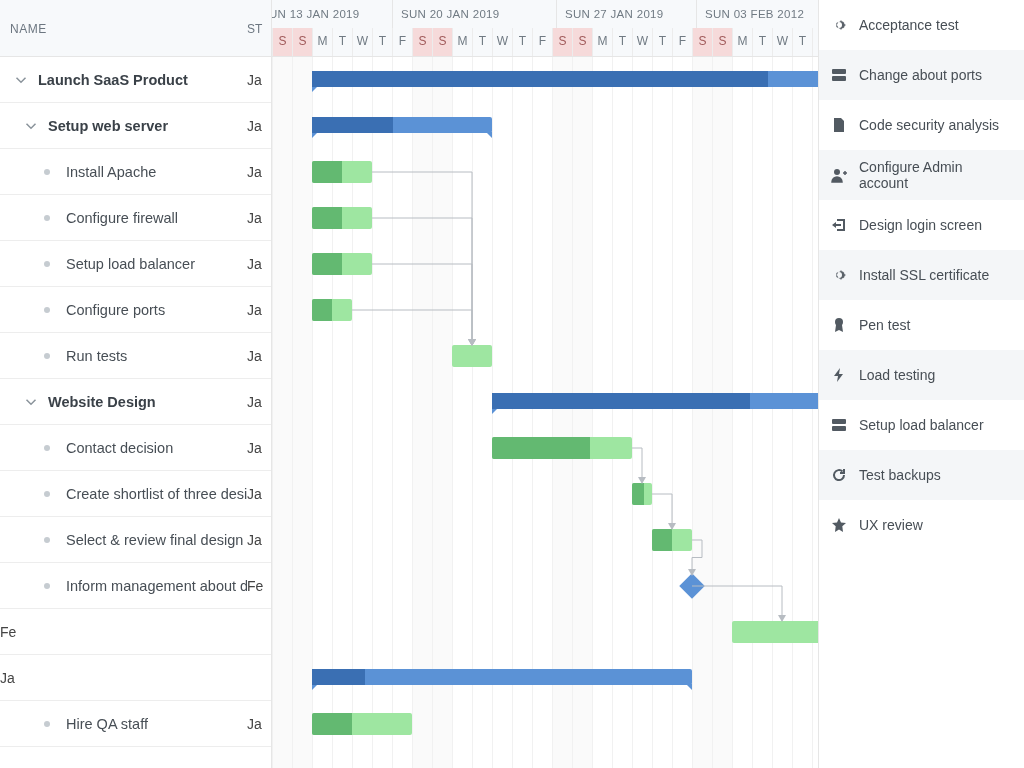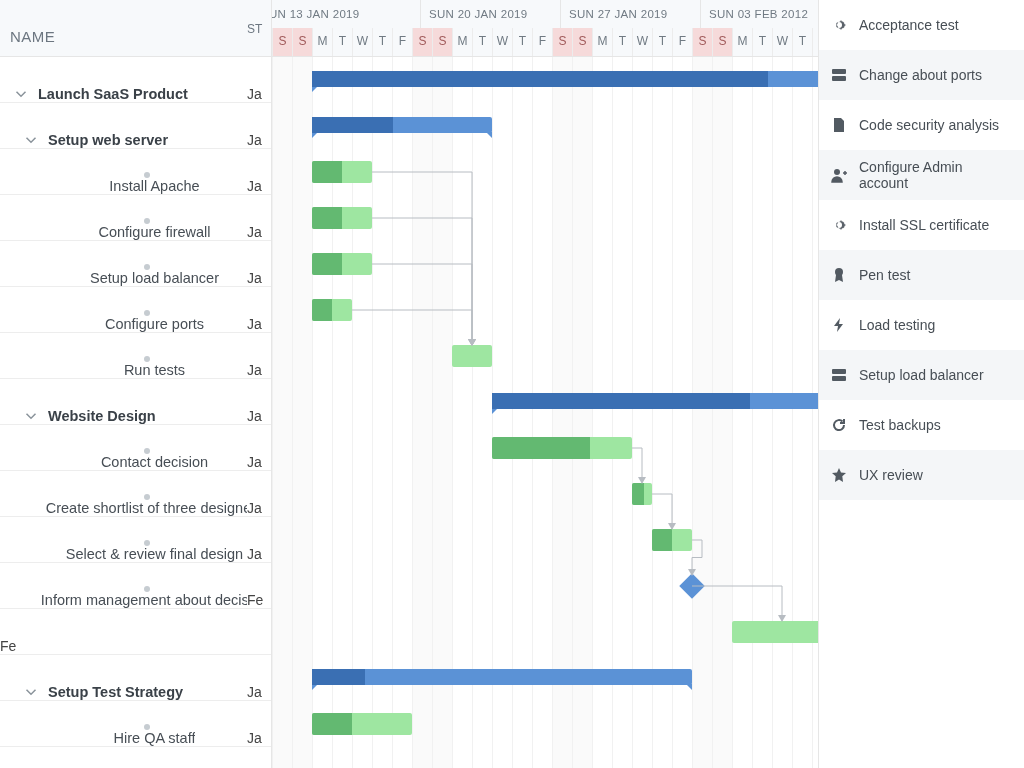--- a/index.html
+++ b/index.html
@@ -2,29 +2,29 @@
 <html><head>
 <meta charset="utf-8">
 <style>
   * { box-sizing: border-box; margin: 0; padding: 0; }
   html, body { width: 1024px; height: 768px; overflow: hidden; font-family: -apple-system, "Helvetica Neue", Arial, sans-serif; font-size: 14px; color: #4f5a63; background: #fff; }
   .app { display: flex; width: 1024px; height: 768px; }
 
   
   .tree-panel { width: 272px; height: 100%; border-right: 1px solid #e6e6e6; display: flex; flex-direction: column; }
   .tree-head { display: flex; height: 57px; background: #f7f9fb; border-bottom: 1px solid #e6e6e6; }
-  .tree-head .col-name { flex: 1; padding: 28px 10px 0 10px; font-size: 15px; letter-spacing: .5px; color: #6c7680; }
+  .tree-head .col-name { flex: 1; padding: 22px 10px 0 10px; font-size: 12px; letter-spacing: .5px; color: #6c7680; }
   .tree-head .col-start { width: 24px; padding: 22px 0 0 0; font-size: 12px; color: #6c7680; }
   .tree-body { flex: 1; overflow: hidden; }
-  .row { display: flex; align-items: flex-end; height: 46px; border-bottom: 1px solid #ededed; }
+  .row { display: flex; align-items: center; height: 46px; border-bottom: 1px solid #ededed; }
   .row .cell-name { flex: 1; display: flex; align-items: center; white-space: nowrap; overflow: hidden; }
   .row .cell-start { width: 24px; font-size: 14px; color: #444; }
   .indent-0 { padding-left: 14px; }
   .indent-1 { padding-left: 24px; }
-  .indent-2 { padding-left: 62px; flex-direction: column; }
+  .indent-2 { padding-left: 44px; }
   .chev { width: 14px; height: 14px; margin-right: 10px; color: #8a939b; display: inline-flex; align-items: center; justify-content: center; }
   .dot  { width: 6px; height: 6px; border-radius: 50%; background: #c6ccd1; margin-right: 16px; flex: none; }
   .rlabel { font-size: 14.5px; color: #3a4148; font-weight: 600; overflow: hidden; text-overflow: clip; }
   .rlabel.leaf { font-weight: 400; color: #474e55; }
 
   
   .timeline { position: relative; flex: 1; height: 100%; overflow: hidden; }
   .tl-head { height: 57px; background: #f7f9fb; border-bottom: 1px solid #e6e6e6; display: flex; flex-direction: column; }
   .tl-weeks { height: 28px; display: flex; }
   .tl-week  { flex: none; width: 140px; border-left: 1px solid #e6e6e6; font-size: 11.5px; letter-spacing: .3px; color: #707a83; padding: 8px 0 0 8px; }
@@ -163,46 +163,38 @@
           <div class="cell-name indent-2">
             <span class="dot"></span>
             <span class="rlabel leaf">Inform management about decision</span>
           </div>
           <div class="cell-start">Fe</div>
         </div>
         <div class="row">
           <div class="cell-start">Fe</div>
         </div>
         <div class="row">
-          <div class="cell-name indent-1">
-            <span class="chev">
-              <svg viewBox="0 0 16 16" width="12" height="12">
-                <path d="M2 5l6 6 6-6" fill="none" stroke="currentColor" stroke-width="2"></path>
-              </svg>
-            </span>
-            <span class="rlabel">Setup Test Strategy</span>
-          </div>
           <div class="cell-start">Ja</div>
         </div>
         <div class="row">
           <div class="cell-name indent-2">
             <span class="dot"></span>
             <span class="rlabel leaf">Hire QA staff</span>
           </div>
           <div class="cell-start">Ja</div>
         </div>
       </div>
   </div>
 
   <div class="timeline">
     <div class="tl-head">
       <div class="tl-weeks" id="tl-weeks">
           <div class="tl-week" style="width: 140px; margin-left: -20px; padding-left: 8px;">SUN 13 JAN 2019</div>
-          <div class="tl-week" style="width: 140px; margin-left: 28px;">SUN 20 JAN 2019</div>
-          <div class="tl-week" style="width: 140px;">SUN 27 JAN 2019</div>
+          <div class="tl-week" style="width: 140px;">SUN 20 JAN 2019</div>
+          <div class="tl-week" style="width: 140px; margin-left: 24px;">SUN 27 JAN 2019</div>
           <div class="tl-week" style="width: 140px;">SUN 03 FEB 2012</div>
         </div>
       <div class="tl-days" id="tl-days">
           <div class="tl-day wk">S</div>
           <div class="tl-day wk">S</div>
           <div class="tl-day">M</div>
           <div class="tl-day">T</div>
           <div class="tl-day">W</div>
           <div class="tl-day">T</div>
           <div class="tl-day">F</div>
@@ -398,20 +390,28 @@
             <svg viewBox="0 0 16 16">
               <circle cx="6" cy="5" r="3" fill="currentColor"></circle>
               <path fill="currentColor" d="M1 15c0-3 2.5-5 5-5s5 2 5 5zM12 6h4M14 4v4" stroke="currentColor" stroke-width="1.5"></path>
             </svg>
           </span>
           <span>Configure Admin account</span>
         </div>
         <div class="side-item">
           <span class="ic">
             <svg viewBox="0 0 16 16">
+              <path fill="currentColor" d="M6 2h8v12H6v-2h6V4H6zM1 8l4-3v2h5v2H5v2z"></path>
+            </svg>
+          </span>
+          <span>Design login screen</span>
+        </div>
+        <div class="side-item">
+          <span class="ic">
+            <svg viewBox="0 0 16 16">
               <path fill="currentColor" d="M8 5a3 3 0 100 6 3 3 0 000-6zm7 3l-1.6.9.1 1-1.4 1.4-1-.1L10 13l-.9-1.6-1 .1L6.7 10l.1-1L5 8l1.6-.9-.1-1L8 4.7l1 .1L10 3l.9 1.6 1-.1L13.3 6l-.1 1z" opacity=".95"></path>
             </svg>
           </span>
           <span>Install SSL certificate</span>
         </div>
         <div class="side-item">
           <span class="ic">
             <svg viewBox="0 0 16 16">
               <circle cx="8" cy="5" r="4" fill="currentColor"></circle>
               <path fill="currentColor" d="M5 8l-1 7 4-2 4 2-1-7z"></path>

